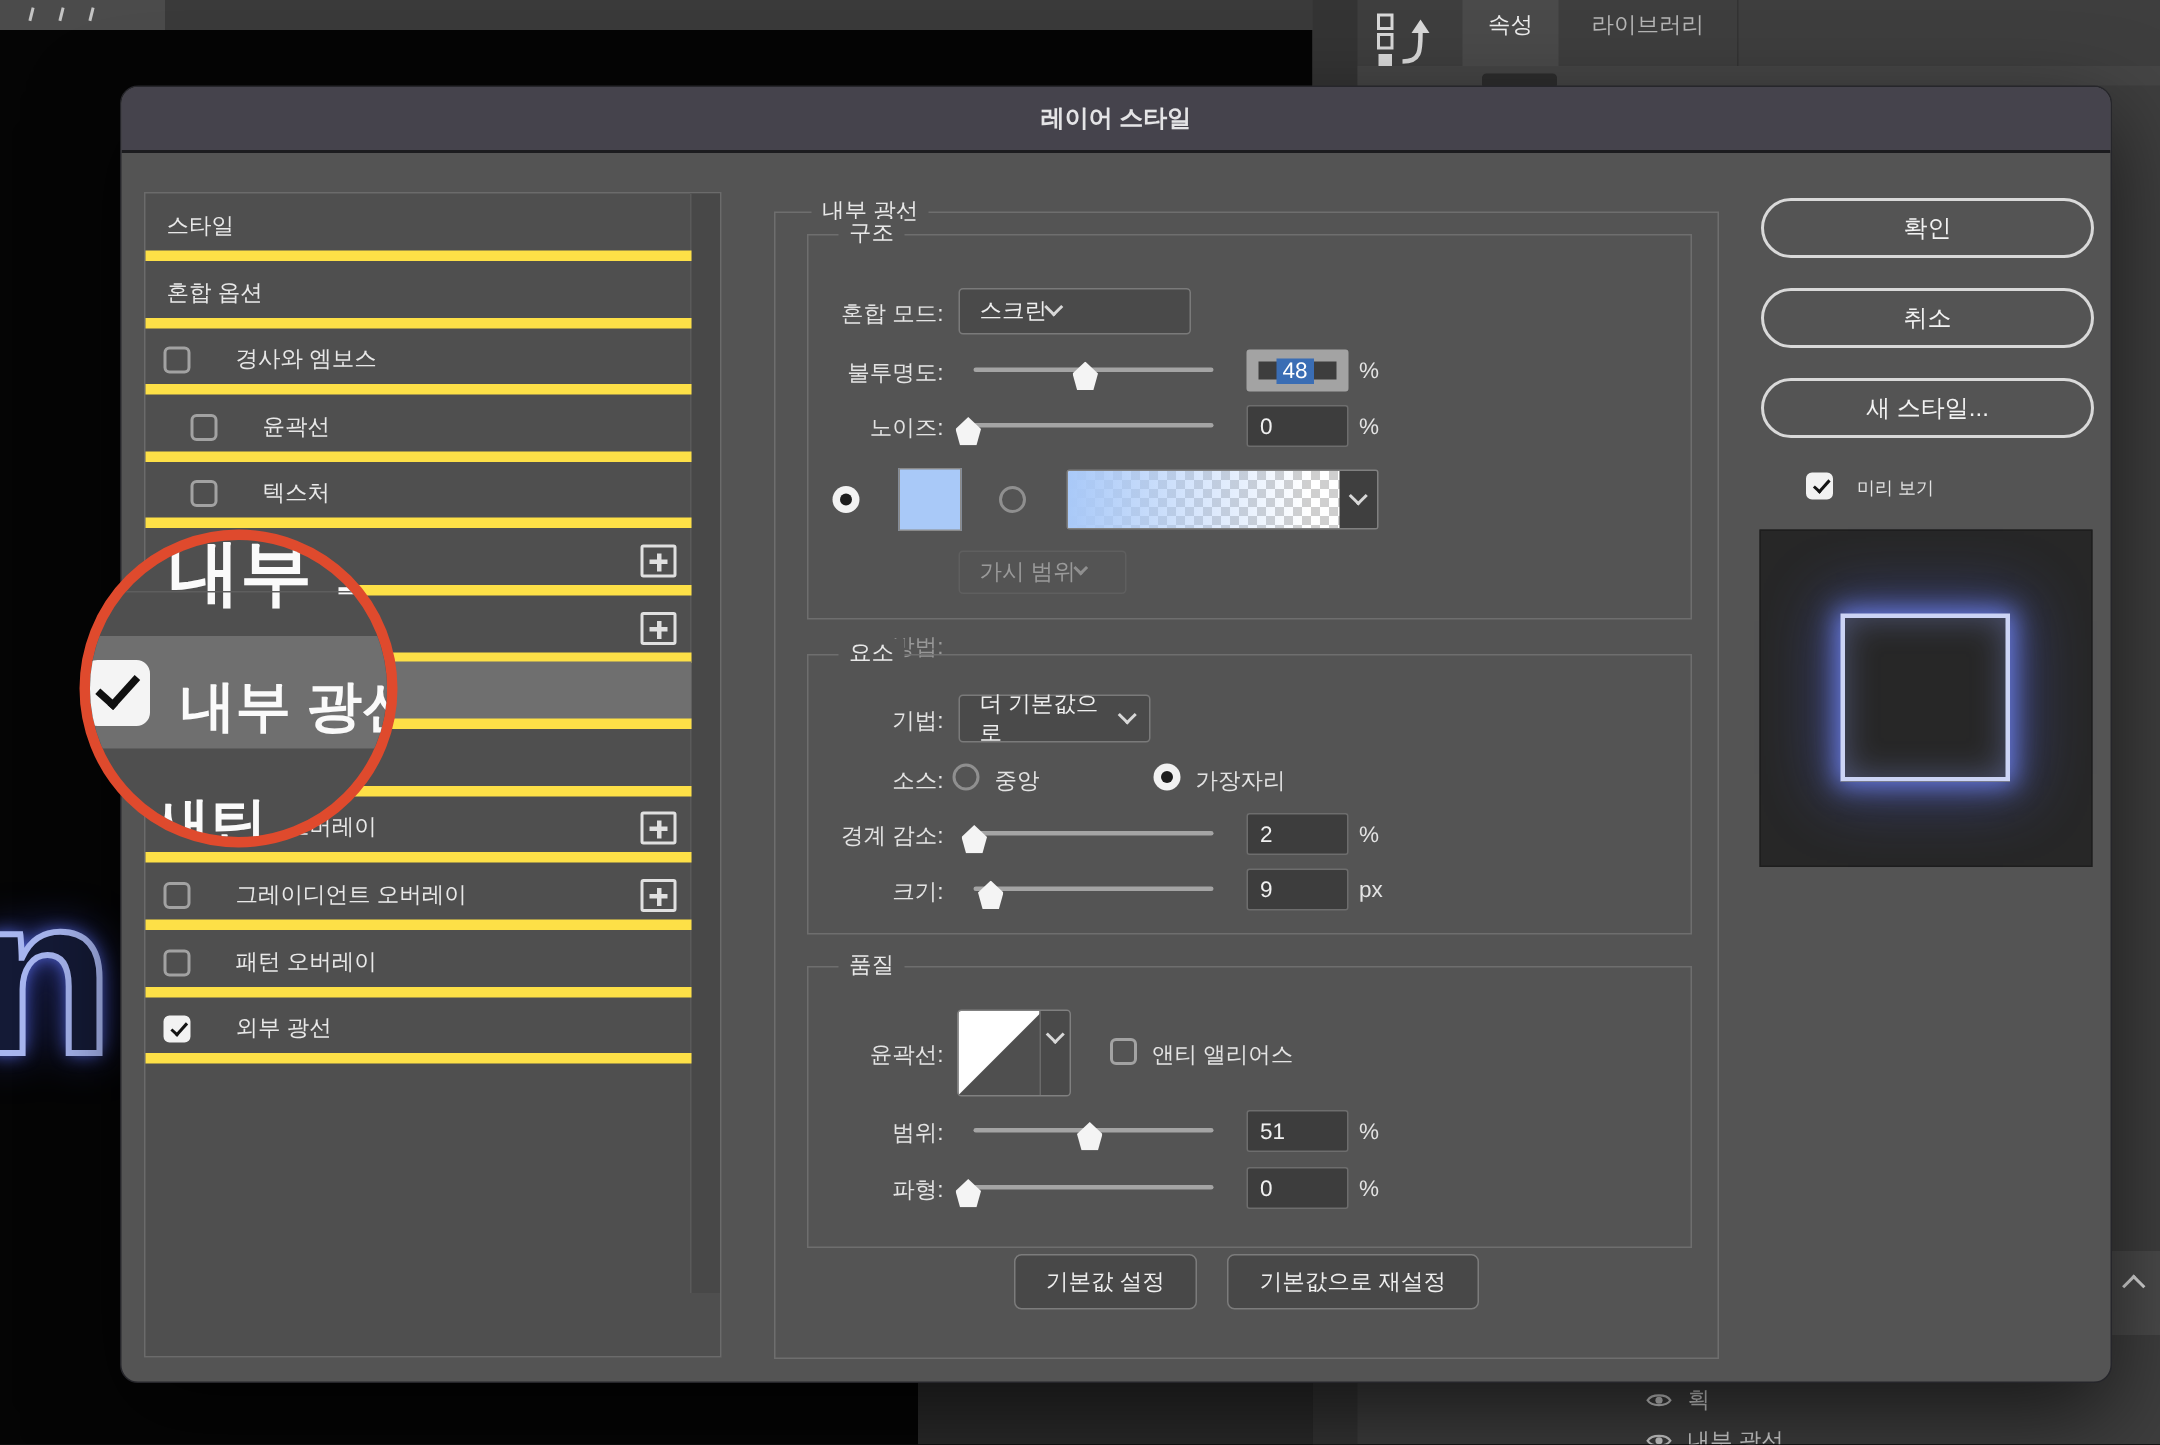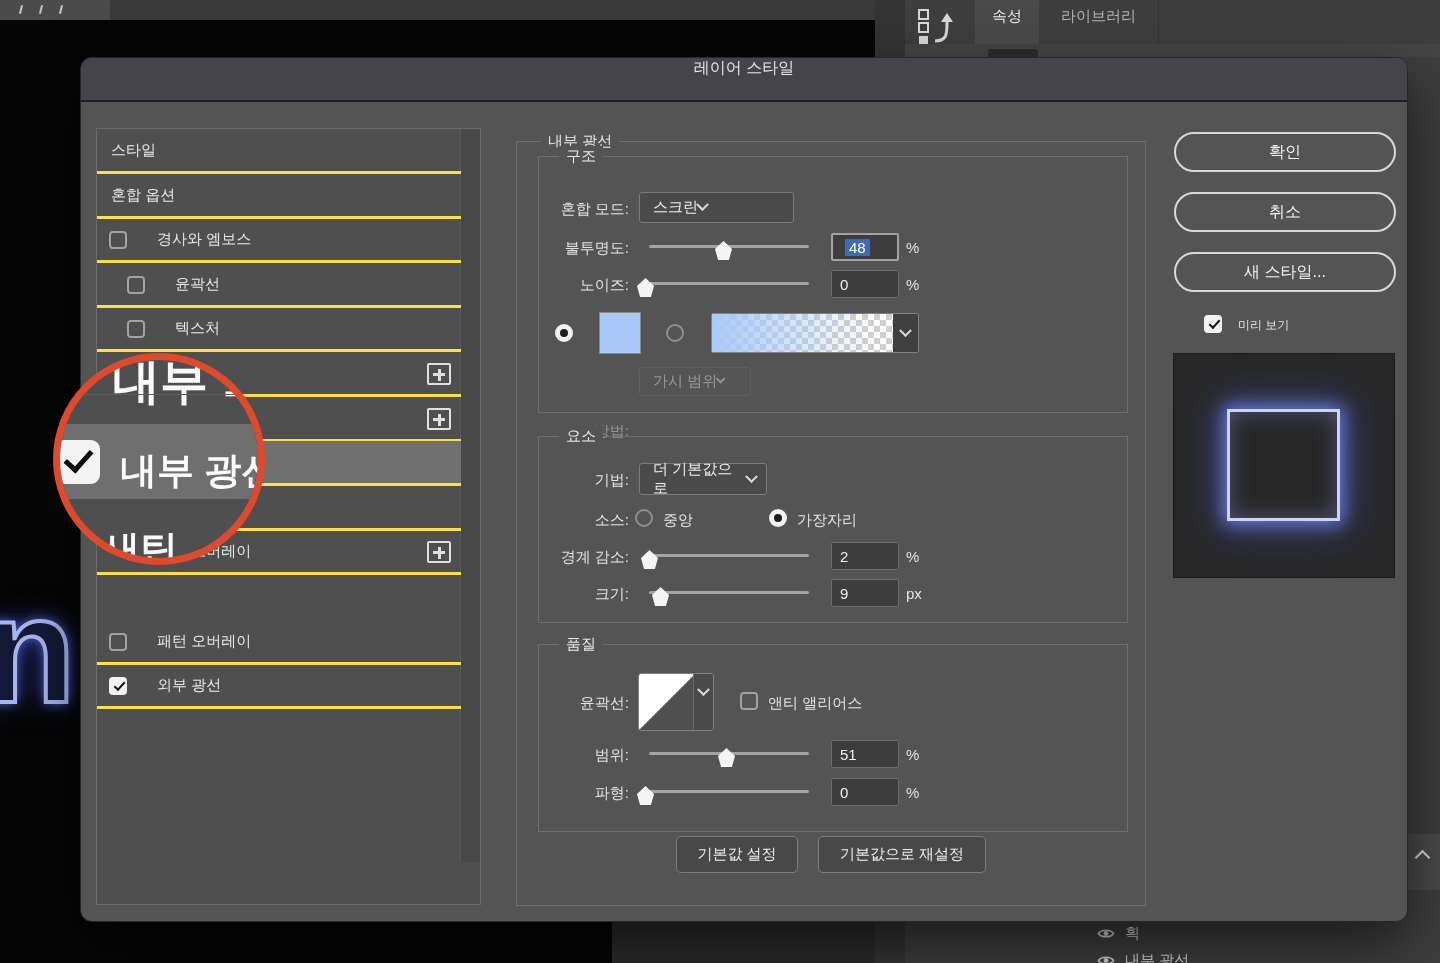--- a/index.html
+++ b/index.html
@@ -20,26 +20,26 @@
   .substrip{left:905px;top:44px;width:535px;height:13px;background:#454545;}
   .darkpill{left:988px;top:49px;width:50px;height:10px;background:#2d2d2d;border-radius:3px;}
   .fxrow{position:absolute;display:flex;align-items:center;gap:10px;color:#d5d5d5;font-size:15px;}
   .chevstrip{left:1407px;top:834px;width:33px;height:56px;background:#4a4a4a;}
   .chev-up{position:absolute;width:11px;height:11px;border-left:2px solid #dcdcdc;border-top:2px solid #dcdcdc;transform:rotate(45deg);}
   .neon{left:-16px;top:575px;font-size:150px;font-weight:bold;color:#141a36;-webkit-text-stroke:4px #a8b6f0;text-shadow:0 0 12px rgba(100,120,255,.95),0 0 30px rgba(70,90,240,.6);line-height:1;}
   .bottommid{left:612px;top:922px;width:263px;height:41px;background:#2b2b2b;}
 
   
   .dialog{left:80px;top:57px;width:1328px;height:865px;background:#545454;border:1px solid #26262b;border-radius:12px;box-shadow:0 22px 60px rgba(0,0,0,.6);z-index:5;}
-  .titlebar{left:0;top:0;width:100%;height:44px;background:#45434c;border-radius:11px 11px 0 0;border-bottom:2px solid #1c1c1f;display:flex;justify-content:center;font-size:16px;color:#e4e4e6;}
+  .titlebar{left:0;top:0;width:100%;height:44px;background:#45434c;border-radius:11px 11px 0 0;border-bottom:2px solid #1c1c1f;display:flex;align-items:center;justify-content:center;font-size:16px;color:#e4e4e6;font-weight:bold;}
 
   
   .listbox{left:15px;top:70px;width:385px;height:777px;background:#4f4f4f;border:1px solid #6b6b6b;}
   .scrollstrip{position:absolute;right:0;top:0;width:20px;height:733px;background:#484848;border-left:1px solid #5a5a5a;}
-  .srow{position:absolute;left:0;width:364px;height:45px;border-bottom:3px solid #fde047;}
+  .srow{position:absolute;left:0;width:364px;height:45px;border-bottom:7px solid #fde047;}
   .srow.selected{background:#6f6f6f;}
   .srow-label{position:absolute;top:12px;font-size:15px;color:#e8e8e8;white-space:nowrap;}
   .cb{position:absolute;top:13px;width:18px;height:18px;border:2px solid #a2a2a2;border-radius:4px;background:transparent;}
   .cb.on{background:#f2f2f2;border-color:#f2f2f2;}
   .cb.on::after{content:"";position:absolute;left:3px;top:3px;width:9px;height:4px;border-left:2.5px solid #141414;border-bottom:2.5px solid #141414;transform:rotate(-48deg);}
   .plus{position:absolute;right:10px;top:11px;width:24px;height:22px;border:2px solid #e0e0e0;border-radius:2px;}
   .plus::before{content:"";position:absolute;left:4px;top:8px;width:12px;height:3px;background:#e0e0e0;}
   .plus::after{content:"";position:absolute;left:8.5px;top:3.5px;width:3px;height:12px;background:#e0e0e0;}
   .listtoolbar{position:absolute;left:0;top:733px;width:383px;height:43px;border-top:1px solid #5e5e5e;}
   .fxglyph{position:absolute;left:14px;top:6px;font-family:"Liberation Serif",serif;font-style:italic;font-size:22px;color:#d2d2d2;}
@@ -58,21 +58,21 @@
   .legend{position:absolute;background:#545454;padding:0 7px;font-size:15px;color:#e8e8e8;height:20px;line-height:20px;white-space:nowrap;}
   .lbl{position:absolute;width:170px;text-align:right;font-size:15px;color:#e3e3e3;white-space:nowrap;}
   .lbl.dis{color:#989898;margin-top:48px;}
   .dd{position:absolute;background:#4a4a4a;border:1px solid #7a7a7a;border-radius:3px;display:flex;align-items:center;padding:0 10px 0 13px;font-size:15px;color:#eeeeee;}
   .dd.dis{background:transparent;border-color:#5f5f5f;color:#9a9a9a;}
   .chev{width:9px;height:9px;border-left:2px solid #d8d8d8;border-bottom:2px solid #d8d8d8;transform:rotate(-45deg) translate(2px,-2px);}
   .dd.dis .chev{border-color:#8f8f8f;width:7px;height:7px;}
   .track{position:absolute;height:3px;background:#a4a4a4;border-radius:2px;}
   .thumb{position:absolute;width:17px;height:19px;background:#f4f4f4;clip-path:polygon(50% 0,100% 42%,82% 100%,18% 100%,0 42%);filter:drop-shadow(0 1px 1px rgba(0,0,0,.55));}
   .field{position:absolute;width:68px;height:28px;background:#3d3d3d;border:1px solid #6d6d6d;border-radius:2px;color:#f0f0f0;font-size:15px;display:flex;align-items:center;padding-left:8px;}
-  .field.focus{border:2px solid #a3a3a3;padding-left:16px;}
+  .field.focus{border:8px solid #a3a3a3;padding-left:16px;}
   .selhl{background:#3a6db4;padding:0 4px;margin-left:-4px;color:#ffffff;}
   .unit{position:absolute;font-size:15px;color:#e3e3e3;}
   .radio{position:absolute;width:18px;height:18px;border-radius:50%;}
   .radio.un{border:2px solid #8f8f8f;}
   .radio.on{background:#f2f2f2;}
   .radio.on::after{content:"";position:absolute;left:5px;top:5px;width:8px;height:8px;border-radius:50%;background:#1d1d1d;}
   .swatch{position:absolute;width:42px;height:42px;border:1px solid #8a8a8a;}
   .gradwrap{position:absolute;width:208px;height:40px;border:1px solid #808080;border-radius:2px;overflow:hidden;}
   .checker{position:absolute;left:0;top:0;width:183px;height:38px;background-color:#fff;background-image:linear-gradient(45deg,#cfcfcf 25%,transparent 25%,transparent 75%,#cfcfcf 75%),linear-gradient(45deg,#cfcfcf 25%,transparent 25%,transparent 75%,#cfcfcf 75%);background-size:12px 12px;background-position:0 0,6px 6px;}
   .gradfade{position:absolute;left:0;top:0;width:183px;height:38px;background:linear-gradient(to right,#a9c9f8 0%,rgba(169,201,248,0) 88%);}
@@ -171,20 +171,25 @@
       <div class="srow selected" style="top:312px">
           <span class="srow-label" style="left:60px"></span>
         </div>
       <div class="srow" style="top:357px">
           <span class="srow-label" style="left:60px"></span>
         </div>
       <div class="srow" style="top:401px">
           <span class="srow-label" style="left:60px">색상 오버레이</span>
           <span class="plus"></span>
         </div>
+      <div class="srow" style="top:446px">
+          <span class="cb" style="left:12px"></span>
+          <span class="srow-label" style="left:60px">그레이디언트 오버레이</span>
+          <span class="plus"></span>
+        </div>
       <div class="srow" style="top:491px">
           <span class="cb" style="left:12px"></span>
           <span class="srow-label" style="left:60px">패턴 오버레이</span>
         </div>
       <div class="srow" style="top:535px">
           <span class="cb on" style="left:12px"></span>
           <span class="srow-label" style="left:60px">외부 광선</span>
         </div>
 
     </div>

